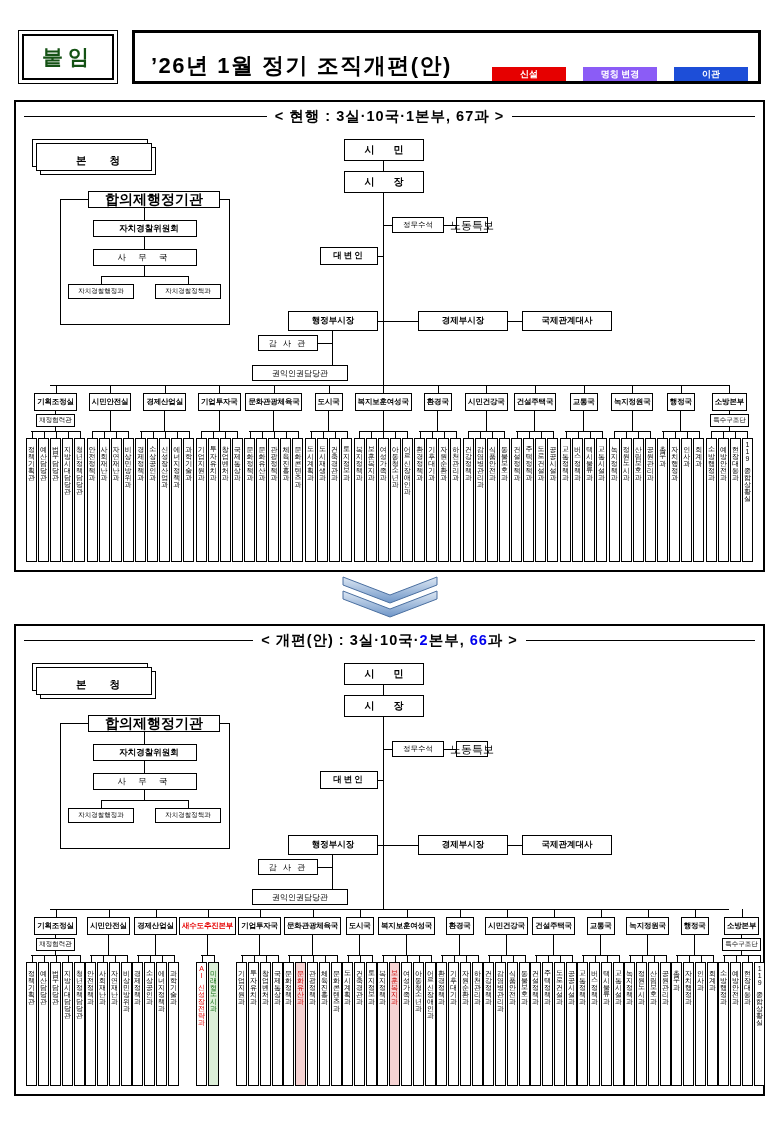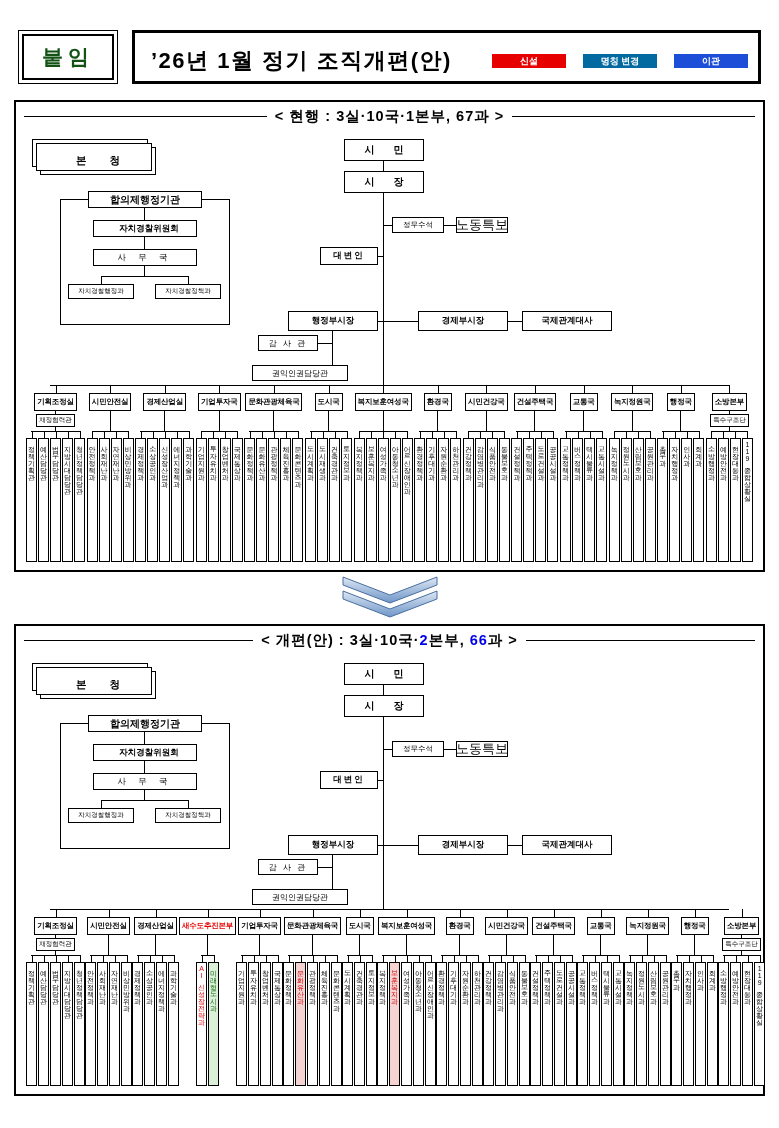--- a/index.html
+++ b/index.html
@@ -5,21 +5,21 @@
   html,body{margin:0;padding:0;}
   body{width:779px;height:1128px;background:#fff;color:#000;
        font-family:"Liberation Sans","DejaVu Sans",sans-serif;overflow:hidden;}
   .page{box-sizing:border-box;width:779px;padding:30px 14px 0;}
 
   
   .header-row{display:flex;gap:14px;height:54px;margin:0 4px 16px;align-items:stretch;}
   .attach-box{width:88px;margin:4px;border:2px solid #000;outline:1.5px solid #000;outline-offset:3px;
       display:flex;align-items:center;justify-content:center;font-size:21px;font-weight:bold;
       color:#145214;letter-spacing:5px;background:#fff;}
-  .title-box{flex:1;border:3px solid #000;display:flex;align-items:center;padding:8px 10px 0 16px;background:#fff;}
+  .title-box{flex:1;border:3px solid #000;display:flex;align-items:flex-end;padding:8px 10px 0 16px;background:#fff;}
   .main-title{font-size:22px;font-weight:800;letter-spacing:1.5px;flex:1;white-space:nowrap;}
   .legend{display:flex;gap:17px;}
   .legend-item{min-width:64px;height:14px;display:flex;align-items:center;justify-content:center;
       color:#fff;font-size:9px;font-weight:bold;padding:0 5px;white-space:nowrap;}
 
   
   .panel{border:2px solid #000;background:#fff;padding:3px 8px 8px;margin:0;}
   .panel-title{display:flex;align-items:center;gap:8px;font-size:14.5px;font-weight:bold;height:22px;}
   .panel-title::before,.panel-title::after{content:'';flex:1;height:1px;background:#000;}
   .ht{white-space:nowrap;letter-spacing:1px;}
@@ -32,35 +32,35 @@
 
   .b-hq{left:16px;top:20px;width:116px;height:28px;font-size:10.5px;font-weight:bold;letter-spacing:10px;padding-left:10px;}
   .b-hq::before{content:'';position:absolute;left:-9px;top:-9px;width:100%;height:100%;border:1px solid #000;background:#fff;z-index:-2;}
   .b-hq::after{content:'';position:absolute;left:-5px;top:-5px;width:100%;height:100%;border:1px solid #000;background:#fff;z-index:-1;}
 
   .b-cit{left:320px;top:12px;width:80px;height:22px;font-size:10px;font-weight:bold;letter-spacing:8px;padding-left:8px;text-align:center;}
   .b-may{left:320px;top:44px;width:80px;height:22px;font-size:10px;font-weight:bold;letter-spacing:8px;padding-left:8px;}
   .ln-cm{left:359px;top:34px;width:1px;height:10px;}
   .ln-main{left:359px;top:66px;width:1px;height:192px;}
   .b-a1{left:368px;top:90px;width:52px;height:16px;font-size:7.5px;}
-  .b-a2{left:432px;top:90px;width:52px;height:16px;font-size:13px;}
+  .b-a2{left:432px;top:90px;width:32px;height:16px;font-size:11px;}
   .ln-aide{left:359px;top:98px;width:100px;height:1px;}
   .b-spk{left:296px;top:120px;width:58px;height:18px;font-size:8.5px;font-weight:bold;letter-spacing:2px;}
   .ln-spk{left:354px;top:129px;width:6px;height:1px;}
   .ln-vice{left:308px;top:194px;width:236px;height:1px;}
   .b-v1{left:264px;top:184px;width:90px;height:20px;font-size:8.5px;font-weight:bold;}
   .b-v2{left:394px;top:184px;width:90px;height:20px;font-size:8.5px;font-weight:bold;}
   .b-amb{left:498px;top:184px;width:90px;height:20px;font-size:8.5px;font-weight:bold;}
   .ln-audv{left:308px;top:204px;width:1px;height:34px;}
   .b-aud{left:234px;top:208px;width:60px;height:16px;font-size:8px;letter-spacing:2px;}
   .ln-audh{left:294px;top:216px;width:15px;height:1px;}
   .b-rgt{left:228px;top:238px;width:96px;height:16px;font-size:8px;}
 
   .council{position:absolute;left:36px;top:72px;width:168px;height:124px;border:1px solid #000;z-index:1;}
-  .c-title{left:27px;top:-9px;width:114px;height:17px;font-size:10px;font-weight:bold;}
+  .c-title{left:27px;top:-9px;width:132px;height:17px;font-size:14px;font-weight:bold;}
   .cl1{left:83px;top:8px;width:1px;height:12px;}
   .c-com{left:32px;top:20px;width:104px;height:17px;font-size:8.5px;font-weight:bold;padding-left:8px;}
   .cl2{left:83px;top:37px;width:1px;height:12px;}
   .c-sec{left:32px;top:49px;width:104px;height:17px;font-size:8.5px;letter-spacing:5px;}
   .cl3{left:83px;top:66px;width:1px;height:10px;}
   .cl4{left:40px;top:76px;width:88px;height:1px;}
   .cl5{left:40px;top:76px;width:1px;height:8px;}
   .cl6{left:127px;top:76px;width:1px;height:8px;}
   .c-s1{left:7px;top:84px;width:66px;height:15px;font-size:6.5px;}
   .c-s2{left:94px;top:84px;width:66px;height:15px;font-size:6.5px;}
@@ -92,21 +92,21 @@
 <body>
 
 <div class="page">
 
   <div class="header-row">
     <div class="attach-box">붙임</div>
     <div class="title-box">
       <div class="main-title">’26년 1월 정기 조직개편(안)</div>
       <div class="legend">
         <div class="legend-item" style="background:#e60000;">신설</div>
-        <div class="legend-item" style="background:#0369a1;">명칭 변경</div>
+        <div class="legend-item" style="background:#8b5cf6;">명칭 변경</div>
         <div class="legend-item" style="background:#1d4ed8;">이관</div>
       </div>
     </div>
   </div>
 
   <div class="panel">
     <div class="panel-title">
         <span class="ht"><span style="color: rgb(0, 0, 0);">&lt; 현행 : 3실·10국·1본부, 67과 &gt;</span></span>
       </div>
     <div class="org-top">

